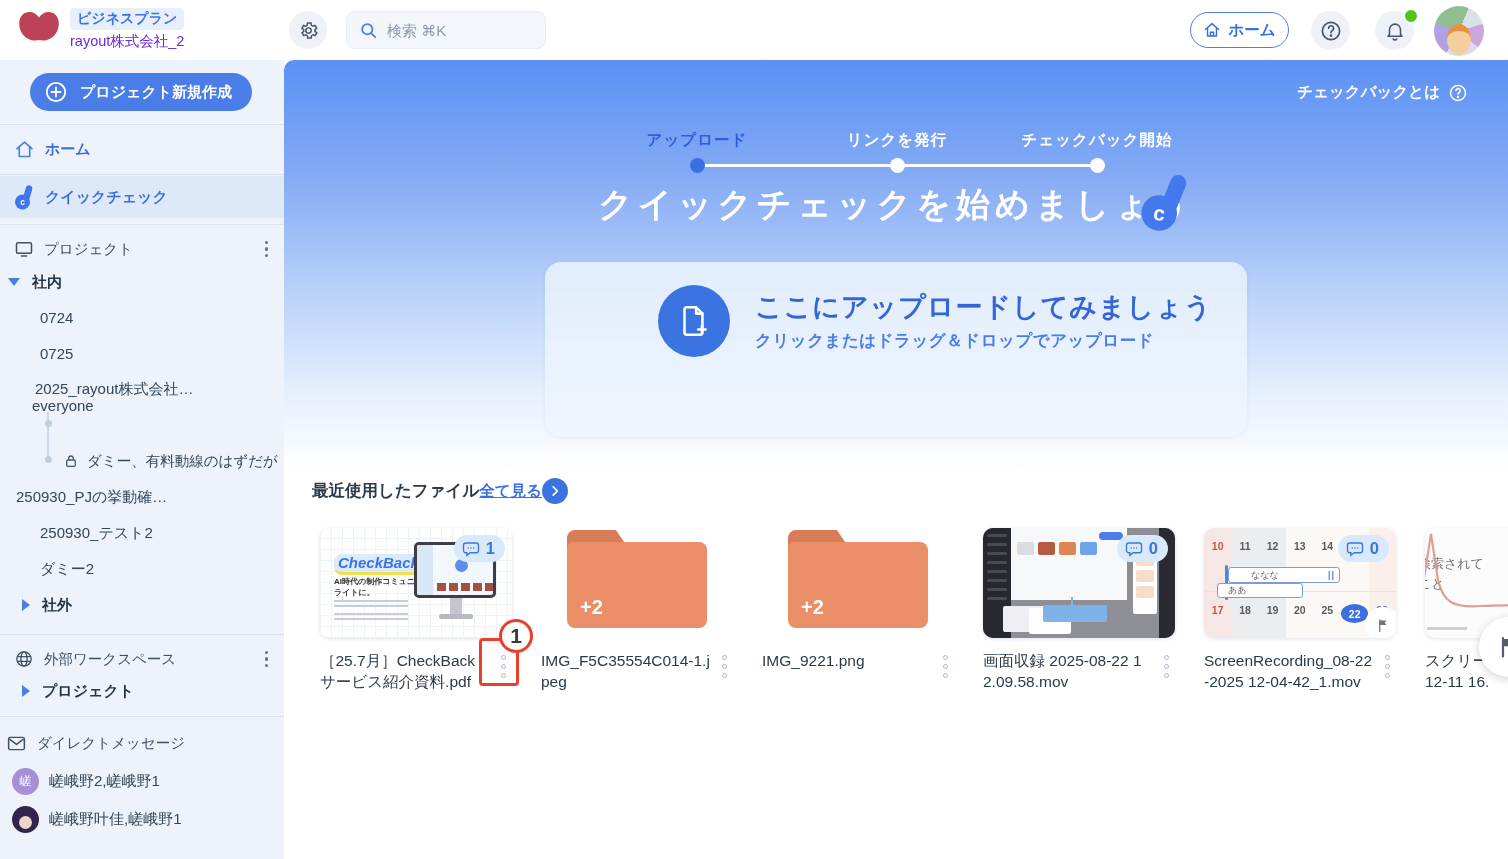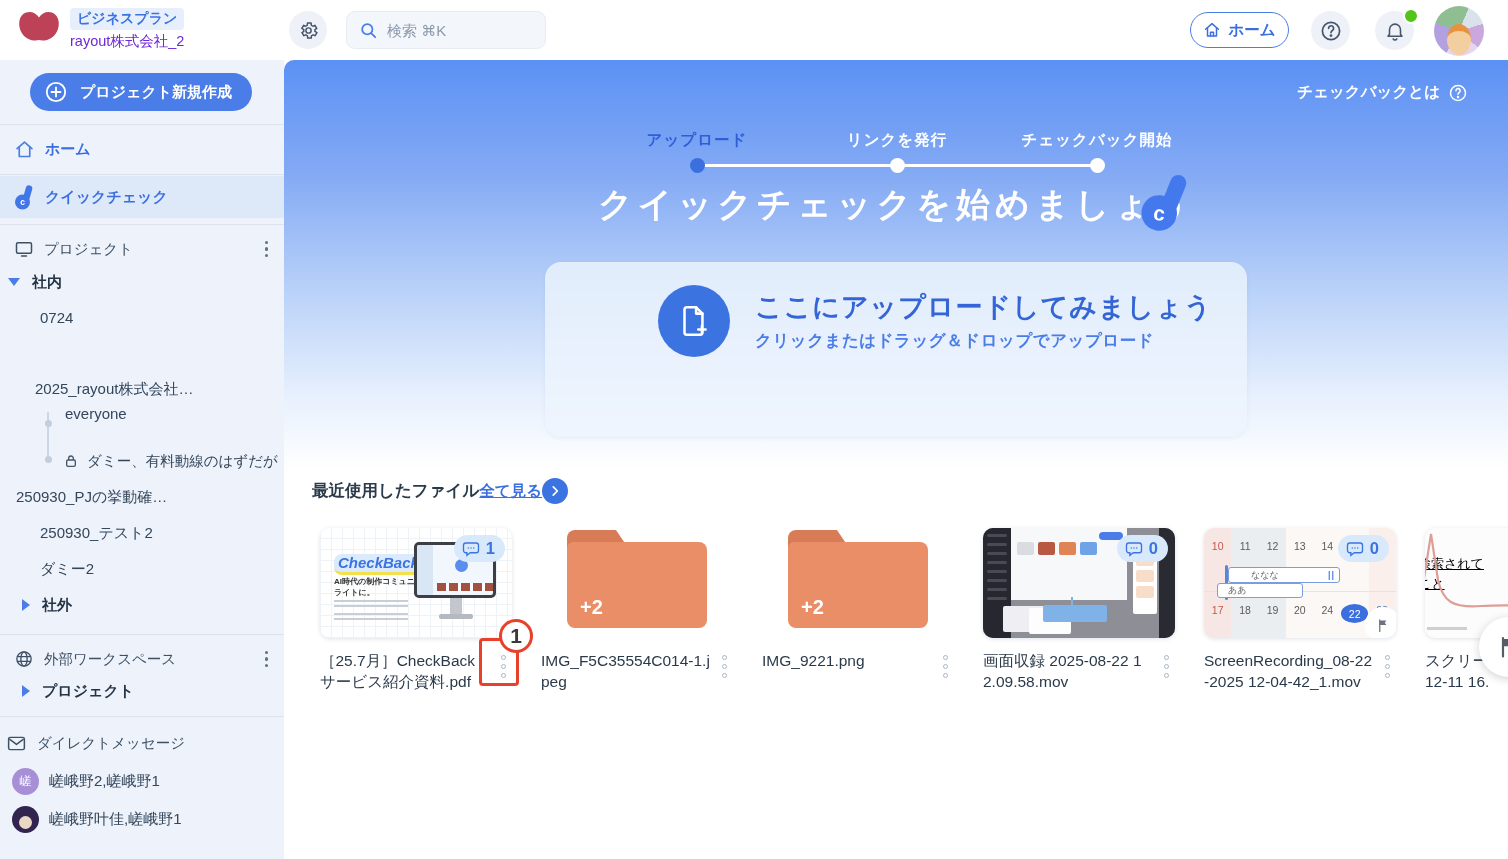--- a/index.html
+++ b/index.html
@@ -107,33 +107,33 @@
   .t-vid .rpanel { position:absolute; right:18px; top:22px; width:24px; height:64px; background:#fff; border-radius:2px; }
   .t-vid .rpanel i { display:block; margin:4px 3px 0 3px; height:12px; background:#f8ddc9; border-radius:2px; }
   .t-vid .tooltip { position:absolute; left:60px; bottom:16px; width:64px; height:17px; background:#7fb3e8; border-radius:2px; }
   .t-vid .tooltip::before { content:""; position:absolute; left:28px; top:-8px; width:2px; height:8px; background:#7fb3e8; }
   .t-vid .wcard { position:absolute; left:46px; bottom:4px; width:42px; height:26px; background:#fdfdfd; border-radius:2px; box-shadow:-26px -2px 0 #efeff3; }
   
   .t-cal { background:#fbf8f6; }
   .t-cal .col { position:absolute; top:0; height:110px; width:27.4px; }
   .t-cal .rowline { position:absolute; left:0; top:63px; width:192px; height:1px; background:#e9e3e0; }
   .t-cal .week { position:absolute; left:0; width:192px; display:flex; }
-  .t-cal .week span { width:27.4px; text-align:center; font-size:10.5px; font-weight:normal; color:#5a5a5a; }
+  .t-cal .week span { width:27.4px; text-align:center; font-size:10.5px; font-weight:bold; color:#5a5a5a; }
   .t-cal .week .sun { color:#c2574b; }
   .t-cal .week .sat { color:#4a7aa8; }
   .t-cal .today { width:19px; height:19px; margin:0 auto; border-radius:50%; background:#3b6fe0; color:#fff !important; display:flex; align-items:center; justify-content:center; }
   .t-cal .vline { position:absolute; left:21px; top:37px; width:2.5px; height:35px; background:#5b86d8; border-radius:2px; }
   .t-cal .tt { position:absolute; background:#fff; border:1.5px solid #7a9ce0; border-radius:3px; display:flex; align-items:center; font-size:9px; color:#666; }
   .t-cal .tt1 { left:24px; top:39px; width:112px; height:16px; padding-left:22px; }
   .t-cal .tt1 em { position:absolute; right:4px; font-style:normal; color:#4a7de8; font-weight:bold; letter-spacing:1px; }
   .t-cal .tt2 { left:13px; top:55px; width:86px; height:15px; padding-left:10px; }
   .miniflag { position:absolute; right:-5px; bottom:-5px; width:36px; height:36px; border-radius:50%; background:#fff; display:flex; align-items:center; justify-content:center; z-index:4; }
   
   .t-chart { background:#fdfcfc; }
-  .t-chart .txt { position:absolute; left:-7px; top:26px; font-size:13px; color:#000000; line-height:1.5;text-decoration:underline; }
+  .t-chart .txt { position:absolute; left:-7px; top:26px; font-size:13px; color:#737373; line-height:1.5; }
   .t-chart .cap { position:absolute; left:2px; bottom:8px; width:40px; height:3px; background:#cfcfcf; }
   
   .ann-rect { position:absolute; left:479px; top:638px; width:40px; height:48px; border:3.5px solid #e8402a; border-radius:4px; z-index:40; }
   .ann-circle { position:absolute; left:499px; top:619px; width:34px; height:34px; background:#fff; border:3.5px solid #e8402a; border-radius:50%; display:flex; align-items:center; justify-content:center; font-size:21px; font-weight:bold; color:#3a3a3a; z-index:41; }
   
   .flag-fab { position:absolute; left:1479px; top:617px; width:60px; height:60px; border-radius:50%; background:#fff; box-shadow:0 2px 10px rgba(0,0,0,0.18); display:flex; align-items:center; justify-content:center; z-index:35; cursor:pointer; }
 </style>
 </head>
 <body>
 
@@ -233,29 +233,32 @@
   </div>
 
   <div class="srow boldrow" style="top:205px;padding-left:8px">
     <span class="tri-down"></span>
     <span class="lbl">社内</span>
   </div>
 
   <div class="srow" style="top:240px;padding-left:40px">
       <span class="lbl">0724</span>
     </div>
+  <div class="srow" style="top:276px;padding-left:40px">
+      <span class="lbl">0725</span>
+    </div>
   <div class="srow" style="top:312px;padding-left:35px">
       <span class="lbl">2025_rayout株式会社…</span>
     </div>
 
   <div class="connector"></div>
   <span class="cdot" style="left:45px;top:360px"></span>
   <span class="cdot" style="left:45px;top:396px"></span>
 
-  <div class="srow" style="top:336px;padding-left:65px">
+  <div class="srow" style="top:328px;padding-left:32px">
       <span class="lbl">everyone</span>
     </div>
   <div class="srow" style="top:384px;padding-left:63px">
     <svg width="16" height="16" viewBox="0 0 24 24" fill="none" stroke="#45566b" stroke-width="2" style="margin-right:8px">
       <rect x="5.5" y="10.5" width="13" height="9.5" rx="2"></rect>
         <path d="M8.5 10.5V8a3.5 3.5 0 017 0v2.5"></path>
     </svg>
     <span class="lbl" style="font-size:14.5px">ダミー、有料動線のはずだが</span>
   </div>
 
@@ -496,21 +499,21 @@
           <span>13</span>
           <span>14</span>
           <span>15</span>
           <span class="sat">16</span>
       </span>
       <span class="week" style="top:76px">
         <span class="sun">17</span>
           <span>18</span>
           <span>19</span>
           <span>20</span>
-          <span>24</span>
+          <span>25</span>
           <span>
             <span class="today">22</span>
           </span>
           <span class="sat">23</span>
       </span>
       <span class="vline"></span>
       <span class="tt tt1">
           <span>ななな</span>
           <em>||</em>
         </span>

